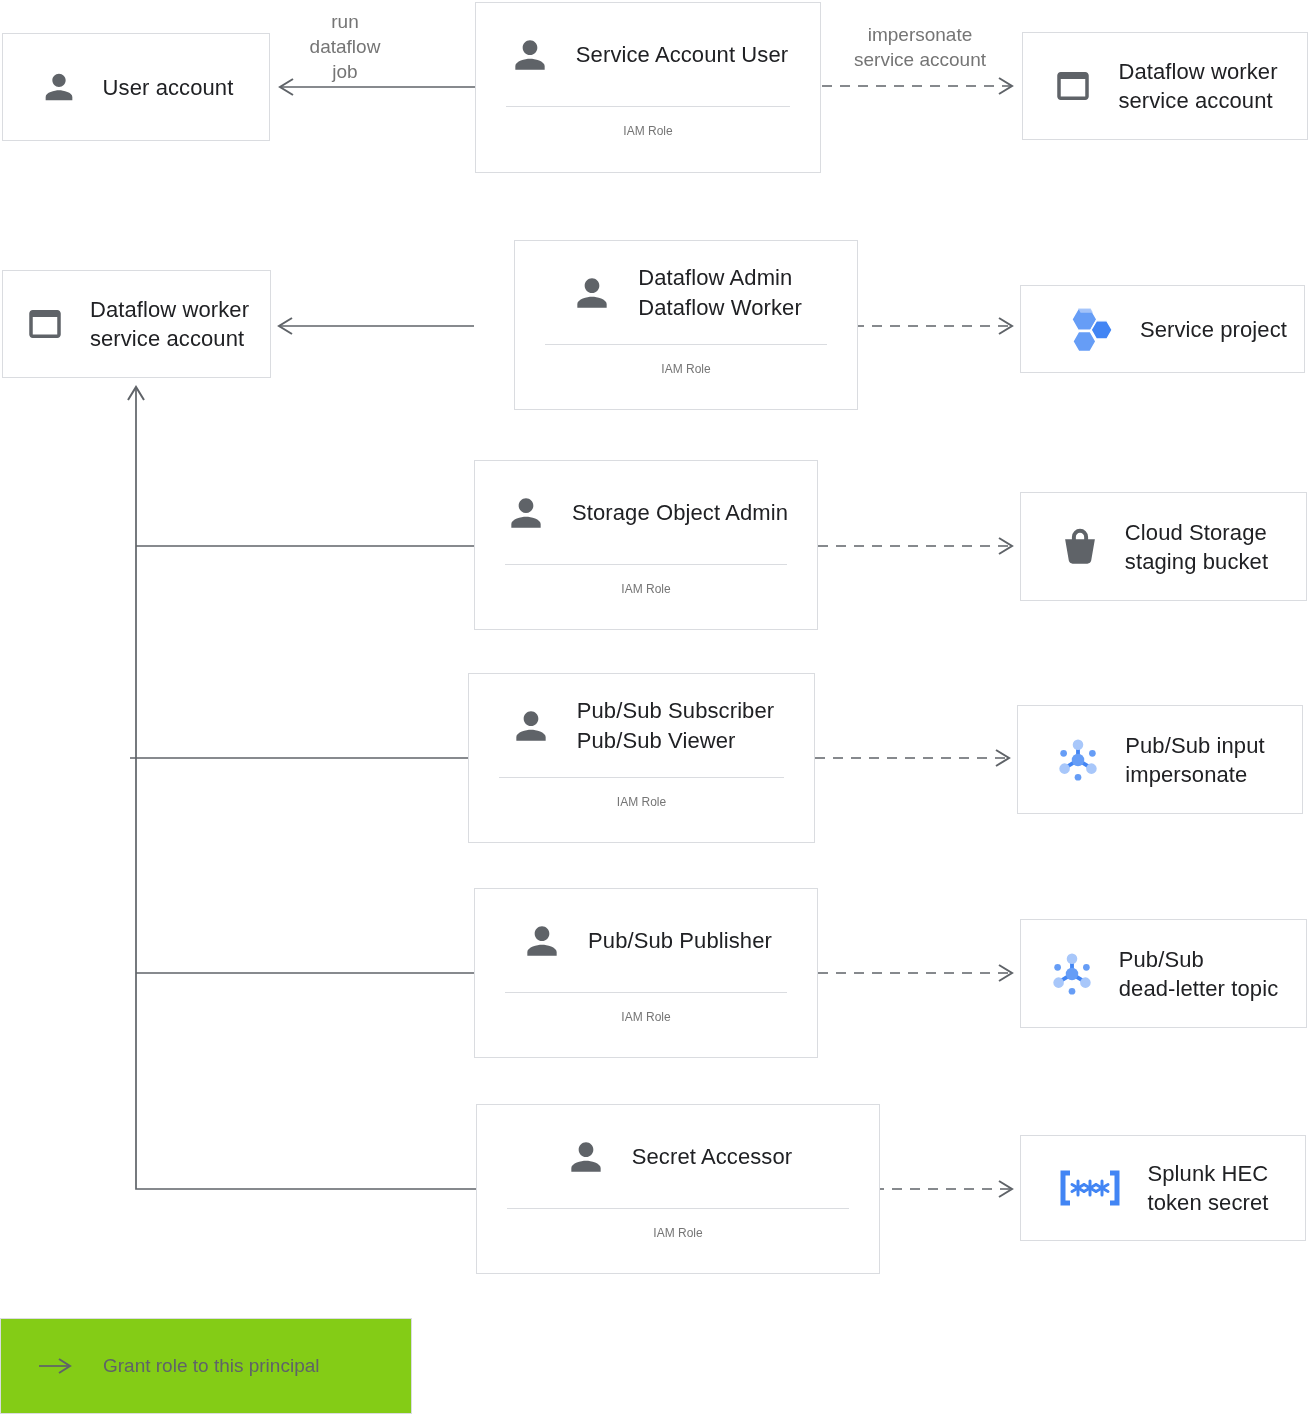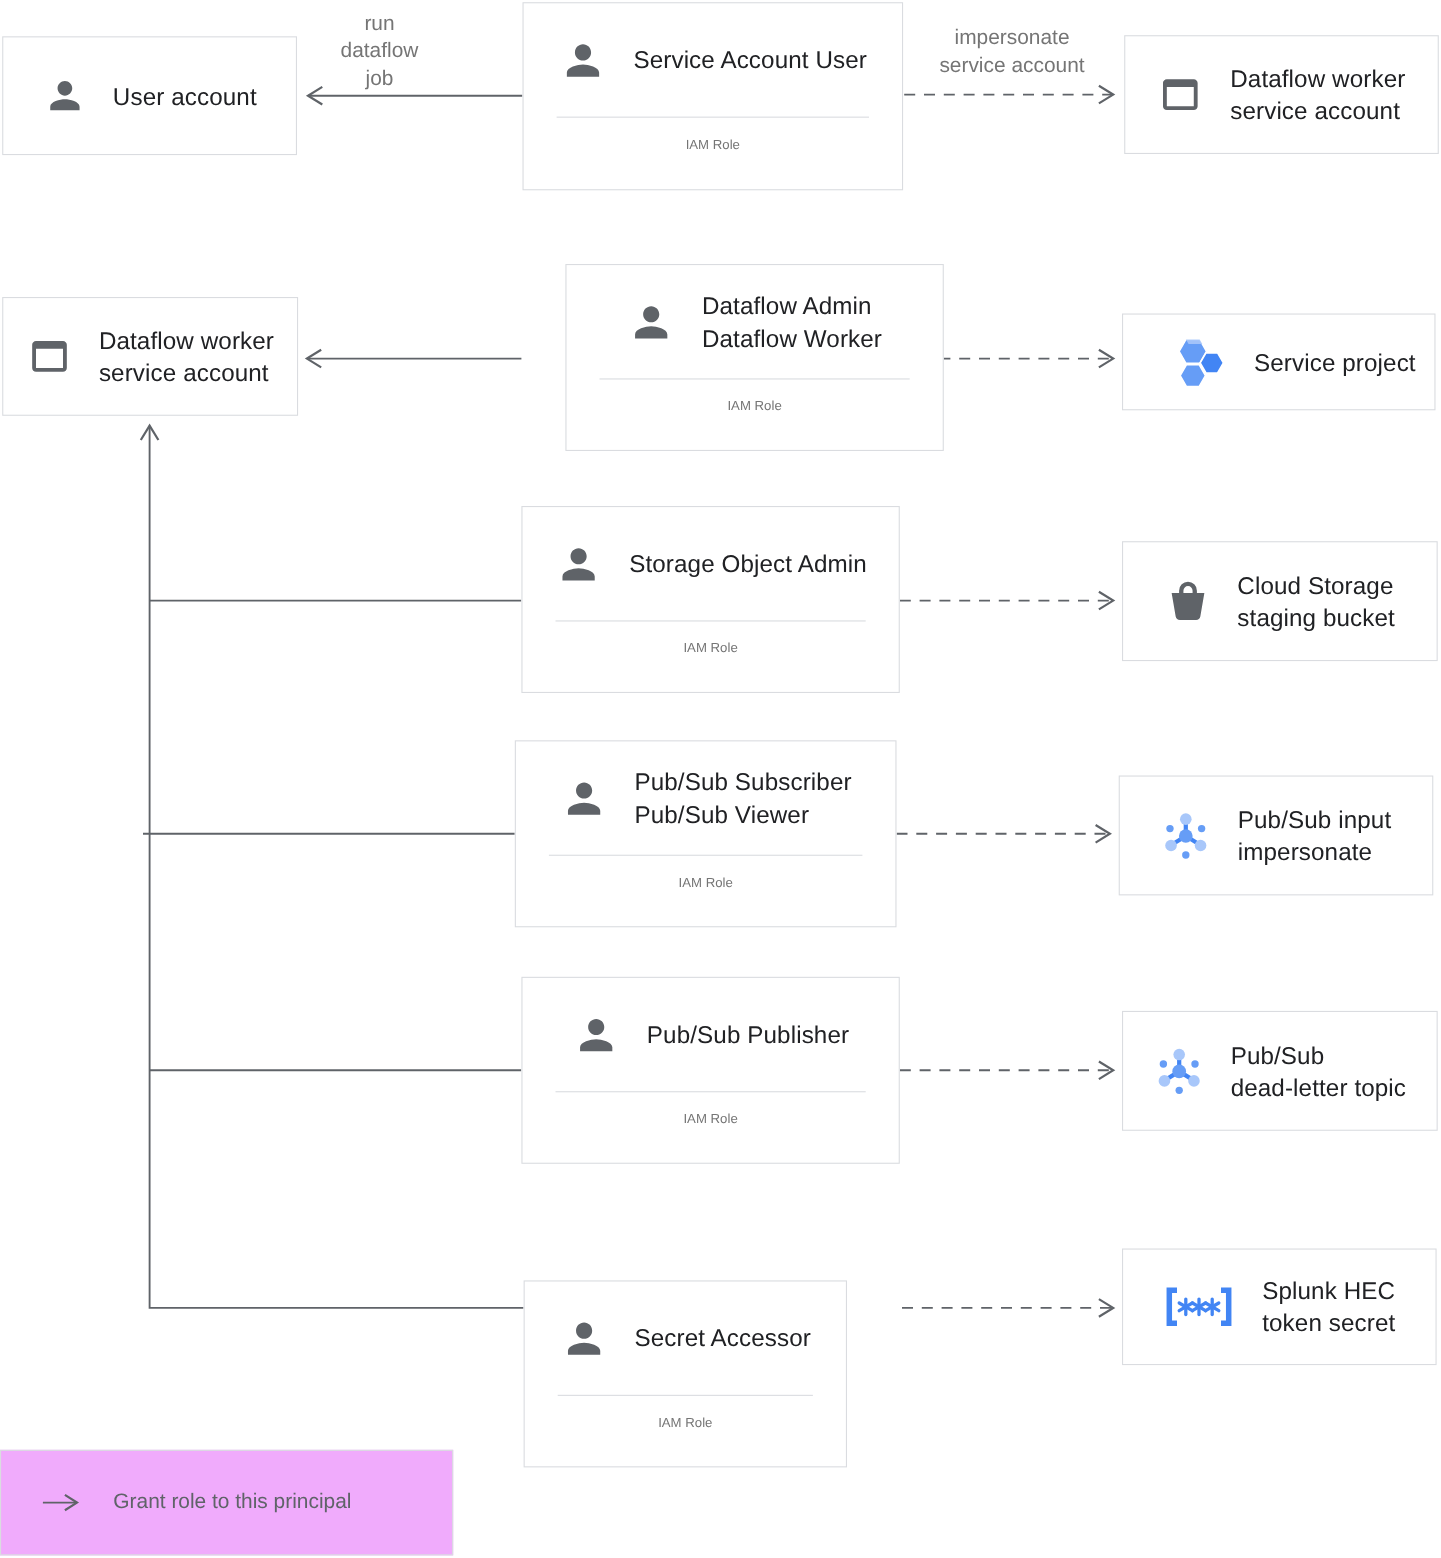--- a/index.html
+++ b/index.html
@@ -18,21 +18,21 @@
   .role-top { height:103px; display:flex; align-items:center; justify-content:center; gap:24px; }
   .role-title { font-size:22px; line-height:30px; color:#202124; letter-spacing:0.1px; }
   .role-divider { border-top:1px solid #dadce0; margin:0 30px; height:0; }
   .role-sub { text-align:center; margin-top:17px; font-size:12px; color:#757575; }
 
   .icon { display:flex; align-items:center; justify-content:center; flex:0 0 auto; }
 
   .edge-label { position:absolute; z-index:2; text-align:center; font-size:19px; line-height:25px; color:#757575; }
 
   
-  .legend { position:absolute; left:0px; top:1318px; width:412px; height:96px; border:1px solid #dadce0; box-sizing:border-box; background:#f0abfc; z-index:2; display:flex; flex-direction:column; justify-content:space-evenly; padding:4px 0; }
+  .legend { position:absolute; left:0px; top:1318px; width:412px; height:96px; border:1px solid #dadce0; box-sizing:border-box; background:#84cc16; z-index:2; display:flex; flex-direction:column; justify-content:space-evenly; padding:4px 0; }
   .legend-row { display:flex; align-items:center; gap:20px; padding-left:36px; }
   .legend-text { font-size:19px; color:#5f6368; }
 </style>
 </head>
 <body>
 
 <div class="stage">
 
   <svg class="canvas" width="1310" height="1416" viewBox="0 0 1310 1416">
     <defs>
@@ -236,21 +236,21 @@
         <circle cx="39" cy="17" r="3.5" fill="#669df6"></circle>
         <circle cx="24" cy="42" r="3.5" fill="#669df6"></circle>
       </svg>
     </span>
     <div class="node-label">
       <div>Pub/Sub</div>
       <div>dead-letter topic</div>
     </div>
   </div>
 
-  <div class="card role-card" style="left:476px; top:1164px; width:294px; height:170px;">
+  <div class="card role-card" style="left:476px; top:1104px; width:404px; height:170px;">
     <div class="role-top">
       <span class="icon">
         <svg width="44" height="44" viewBox="0 0 24 24" fill="#5f6368">
             <path d="M12 12c2.21 0 4-1.79 4-4s-1.79-4-4-4-4 1.79-4 4 1.79 4 4 4zm0 2c-2.67 0-8 1.34-8 4v2h16v-2c0-2.66-5.33-4-8-4z"></path>
           </svg>
       </span>
       <div>
         <div class="role-title">Secret Accessor</div>
       </div>
     </div>

